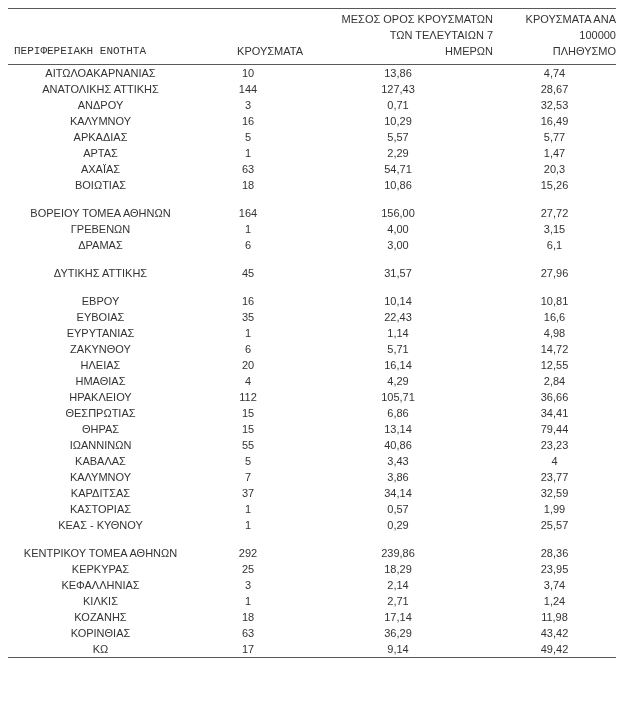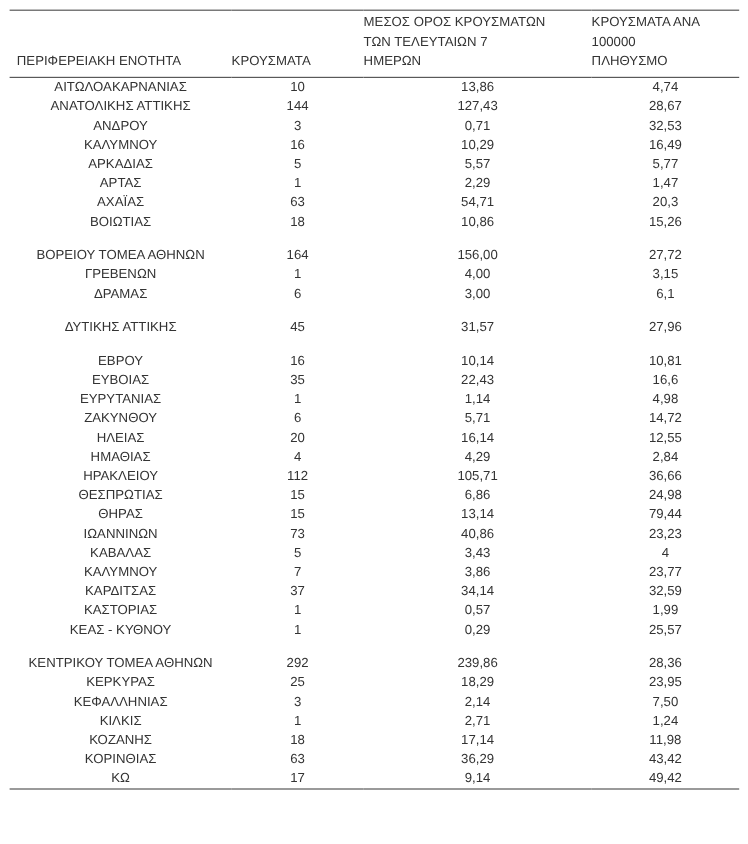--- a/index.html
+++ b/index.html
@@ -24,28 +24,29 @@
     font-size: 11px;
     border-top: 1px solid #595959;
     border-bottom: 1px solid #595959;
   }
   thead tr {
     border-bottom: 1px solid #595959;
   }
   th {
     font-weight: normal;
     vertical-align: bottom;
-    text-align: left;
+    text-align: right;
     padding: 2px 0 5px 0;
     line-height: 16px;
     color: #333333;
   }
   th.c1 {
     text-align: left;
     padding-left: 6px;
+    font-family: Liberation Mono, monospace;
   }
   td {
     text-align: center;
     padding: 0;
     height: 16px;
     line-height: 16px;
     white-space: nowrap;
     overflow: hidden;
   }
   tr.gap td {
@@ -204,31 +205,31 @@
         <tr>
           <td class="c1">ΗΡΑΚΛΕΙΟΥ</td>
           <td class="c2">112</td>
           <td class="c3">105,71</td>
           <td class="c4">36,66</td>
         </tr>
         <tr>
           <td class="c1">ΘΕΣΠΡΩΤΙΑΣ</td>
           <td class="c2">15</td>
           <td class="c3">6,86</td>
-          <td class="c4">24,98</td>
+          <td class="c4">34,41</td>
         </tr>
         <tr>
           <td class="c1">ΘΗΡΑΣ</td>
           <td class="c2">15</td>
           <td class="c3">13,14</td>
           <td class="c4">79,44</td>
         </tr>
         <tr>
           <td class="c1">ΙΩΑΝΝΙΝΩΝ</td>
-          <td class="c2">73</td>
+          <td class="c2">55</td>
           <td class="c3">40,86</td>
           <td class="c4">23,23</td>
         </tr>
         <tr>
           <td class="c1">ΚΑΒΑΛΑΣ</td>
           <td class="c2">5</td>
           <td class="c3">3,43</td>
           <td class="c4">4</td>
         </tr>
         <tr>
@@ -267,21 +268,21 @@
         <tr>
           <td class="c1">ΚΕΡΚΥΡΑΣ</td>
           <td class="c2">25</td>
           <td class="c3">18,29</td>
           <td class="c4">23,95</td>
         </tr>
         <tr>
           <td class="c1">ΚΕΦΑΛΛΗΝΙΑΣ</td>
           <td class="c2">3</td>
           <td class="c3">2,14</td>
-          <td class="c4">7,50</td>
+          <td class="c4">3,74</td>
         </tr>
         <tr>
           <td class="c1">ΚΙΛΚΙΣ</td>
           <td class="c2">1</td>
           <td class="c3">2,71</td>
           <td class="c4">1,24</td>
         </tr>
         <tr>
           <td class="c1">ΚΟΖΑΝΗΣ</td>
           <td class="c2">18</td>

